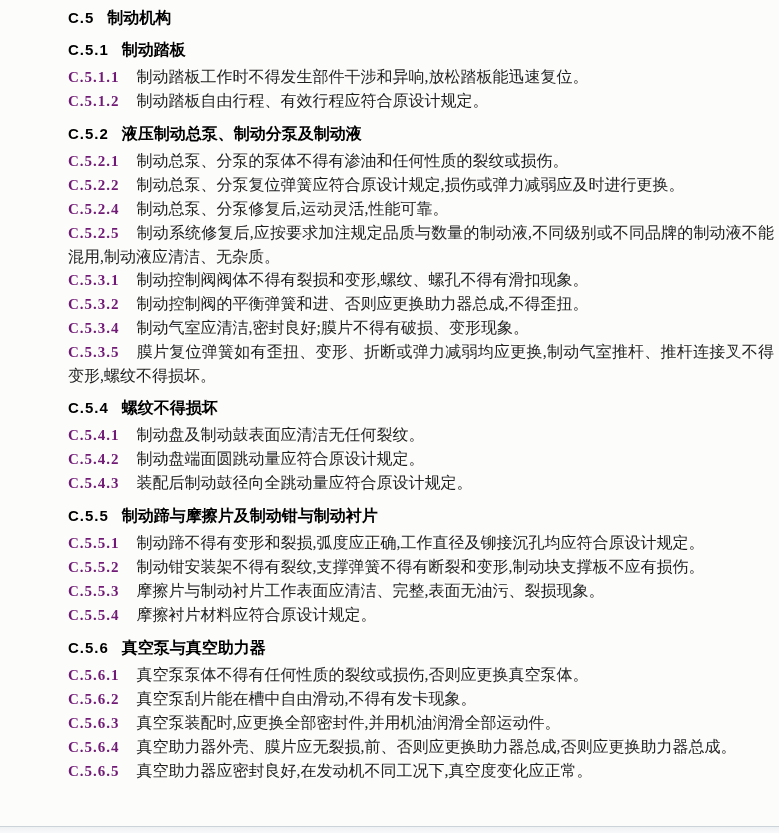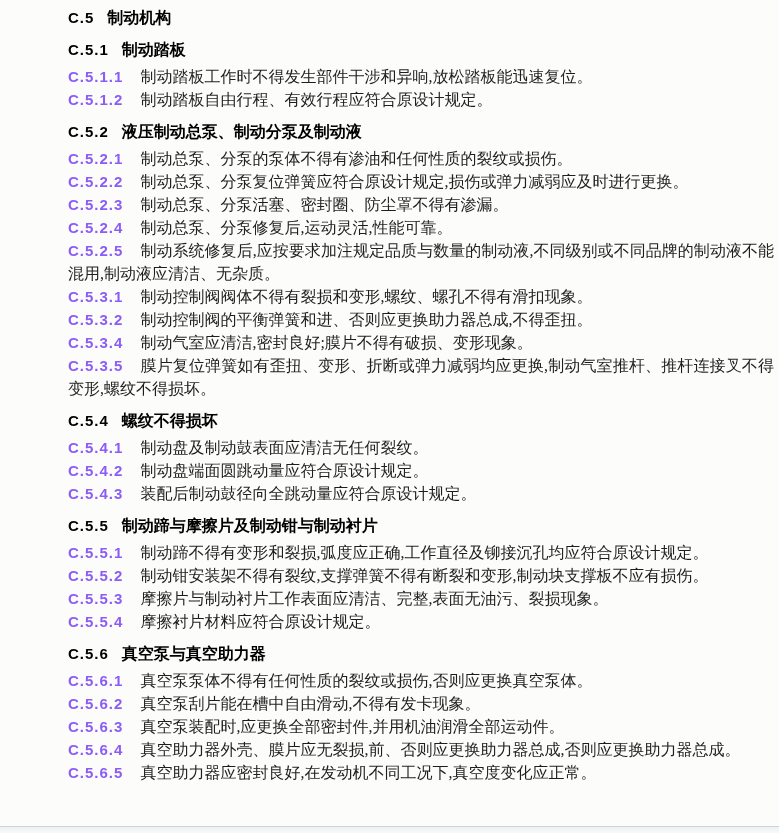--- a/index.html
+++ b/index.html
@@ -33,24 +33,24 @@
     text-align: right;
   }
   .c {
     font-size: 16px;
     line-height: 23px;
     margin: 0;
     text-align: justify;
     text-justify: inter-ideograph;
   }
   .c .num {
-    font-family: Liberation Sans, sans-serif;
+    font-family: Liberation Serif, serif;
     font-weight: bold;
     font-size: 15px;
-    color: #8b5cf6;
+    color: #701a75;
     letter-spacing: 1px;
     margin-right: 17px;
     white-space: nowrap;
   }
   .page-edge {
     position: absolute;
     left: 0;
     right: 0;
     top: 826px;
     height: 7px;
@@ -67,21 +67,20 @@
 
   <div class="h"><span class="num">C.5.1</span><span class="ht">制动踏板</span></div>
 
   <p class="c"><span class="num">C.5.1.1</span><span class="ct">制动踏板工作时不得发生部件干涉和异响,放松踏板能迅速复位。</span></p>
   <p class="c"><span class="num">C.5.1.2</span><span class="ct">制动踏板自由行程、有效行程应符合原设计规定。</span></p>
 
   <div class="h"><span class="num">C.5.2</span><span class="ht">液压制动总泵、制动分泵及制动液</span></div>
 
   <p class="c"><span class="num">C.5.2.1</span><span class="ct">制动总泵、分泵的泵体不得有渗油和任何性质的裂纹或损伤。</span></p>
   <p class="c"><span class="num">C.5.2.2</span><span class="ct">制动总泵、分泵复位弹簧应符合原设计规定,损伤或弹力减弱应及时进行更换。</span></p>
-  <p class="c"><span class="num">C.5.2.3</span><span class="ct">制动总泵、分泵活塞、密封圈、防尘罩不得有渗漏。</span></p>
   <p class="c"><span class="num">C.5.2.4</span><span class="ct">制动总泵、分泵修复后,运动灵活,性能可靠。</span></p>
   <p class="c"><span class="num">C.5.2.5</span><span class="ct">制动系统修复后,应按要求加注规定品质与数量的制动液,不同级别或不同品牌的制动液不能混用,制动液应清洁、无杂质。</span></p>
 
 
   <p class="c"><span class="num">C.5.3.1</span><span class="ct">制动控制阀阀体不得有裂损和变形,螺纹、螺孔不得有滑扣现象。</span></p>
   <p class="c"><span class="num">C.5.3.2</span><span class="ct">制动控制阀的平衡弹簧和进、否则应更换助力器总成,不得歪扭。</span></p>
   <p class="c"><span class="num">C.5.3.4</span><span class="ct">制动气室应清洁,密封良好;膜片不得有破损、变形现象。</span></p>
   <p class="c"><span class="num">C.5.3.5</span><span class="ct">膜片复位弹簧如有歪扭、变形、折断或弹力减弱均应更换,制动气室推杆、推杆连接叉不得变形,螺纹不得损坏。</span></p>
 
   <div class="h"><span class="num">C.5.4</span><span class="ht">螺纹不得损坏</span></div>

